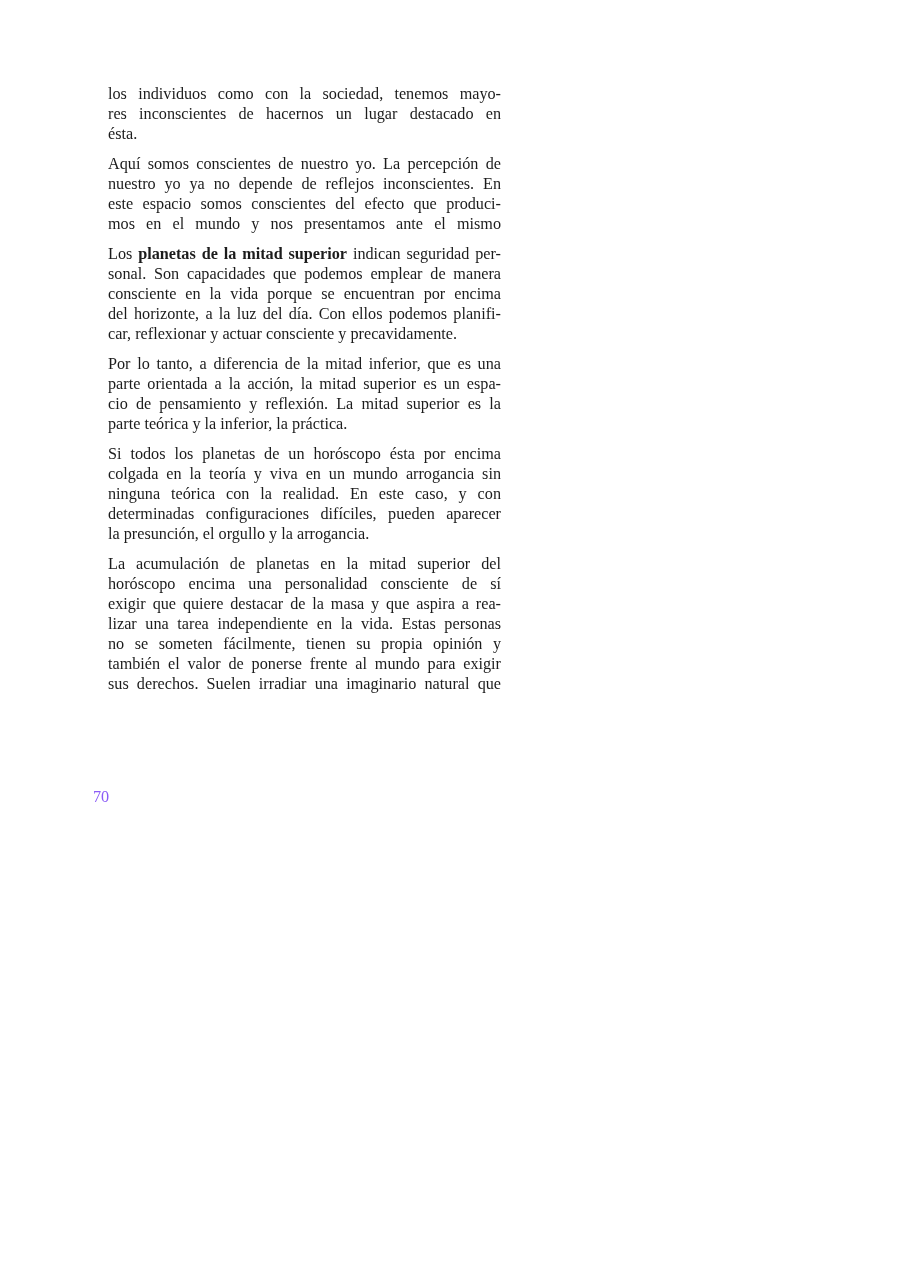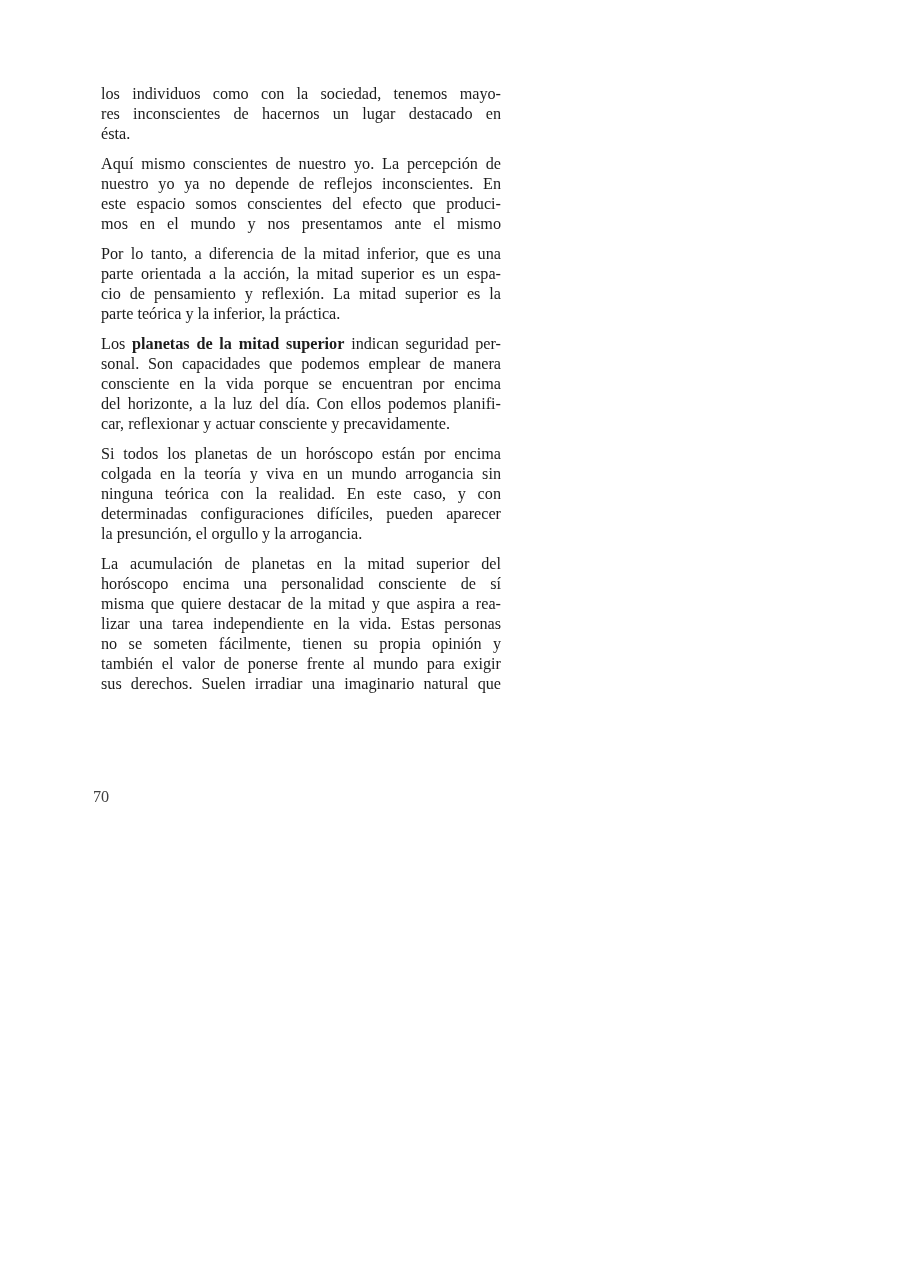--- a/index.html
+++ b/index.html
@@ -15,21 +15,21 @@
       font-family: "Liberation Serif", "DejaVu Serif", serif;
       color: #1c1c1c;
     }
     .page {
       position: absolute;
       left: 93px;
       top: 84px;
       width: 408px;
     }
     .para {
-      margin: 0 0 10px 8px;
+      margin: 0 0 10px 15px;
     }
     .line {
       display: block;
       font-size: 16.2px;
       line-height: 20px;
       height: 20px;
       white-space: nowrap;
       text-align: justify;
       text-align-last: justify;
     }
@@ -38,68 +38,68 @@
     }
     .bold {
       font-weight: bold;
     }
     .page-number {
       position: absolute;
       left: 93px;
       top: 787px;
       font-size: 16.2px;
       line-height: 20px;
-      color: #404040;
+      color: #8b5cf6;
     }
   </style>
 </head>
 <body>
 
 <div class="page">
 
   <p class="para">
     <span class="line">los individuos como con la sociedad, tenemos mayo-</span>
     <span class="line">res inconscientes de hacernos un lugar destacado en</span>
     <span class="line last">ésta.</span>
   </p>
 
   <p class="para">
-    <span class="line">Aquí mismo conscientes de nuestro yo. La percepción de</span>
+    <span class="line">Aquí somos conscientes de nuestro yo. La percepción de</span>
     <span class="line">nuestro yo ya no depende de reflejos inconscientes. En</span>
     <span class="line">este espacio somos conscientes del efecto que produci-</span>
     <span class="line">mos en el mundo y nos presentamos ante el mismo</span>
-  </p>
-
-  <p class="para">
-    <span class="line">Por lo tanto, a diferencia de la mitad inferior, que es una</span>
-    <span class="line">parte orientada a la acción, la mitad superior es un espa-</span>
-    <span class="line">cio de pensamiento y reflexión. La mitad superior es la</span>
-    <span class="line last">parte teórica y la inferior, la práctica.</span>
   </p>
 
   <p class="para">
     <span class="line"><span>Los </span><span class="bold">planetas de la mitad superior</span><span> indican seguridad per-</span></span>
     <span class="line">sonal. Son capacidades que podemos emplear de manera</span>
     <span class="line">consciente en la vida porque se encuentran por encima</span>
     <span class="line">del horizonte, a la luz del día. Con ellos podemos planifi-</span>
     <span class="line last">car, reflexionar y actuar consciente y precavidamente.</span>
   </p>
 
   <p class="para">
-    <span class="line">Si todos los planetas de un horóscopo están por encima</span>
+    <span class="line">Por lo tanto, a diferencia de la mitad inferior, que es una</span>
+    <span class="line">parte orientada a la acción, la mitad superior es un espa-</span>
+    <span class="line">cio de pensamiento y reflexión. La mitad superior es la</span>
+    <span class="line last">parte teórica y la inferior, la práctica.</span>
+  </p>
+
+  <p class="para">
+    <span class="line">Si todos los planetas de un horóscopo ésta por encima</span>
     <span class="line">colgada en la teoría y viva en un mundo arrogancia sin</span>
     <span class="line">ninguna teórica con la realidad. En este caso, y con</span>
     <span class="line">determinadas configuraciones difíciles, pueden aparecer</span>
     <span class="line last">la presunción, el orgullo y la arrogancia.</span>
   </p>
 
   <p class="para">
     <span class="line">La acumulación de planetas en la mitad superior del</span>
     <span class="line">horóscopo encima una personalidad consciente de sí</span>
-    <span class="line">misma que quiere destacar de la mitad y que aspira a rea-</span>
+    <span class="line">exigir que quiere destacar de la masa y que aspira a rea-</span>
     <span class="line">lizar una tarea independiente en la vida. Estas personas</span>
     <span class="line">no se someten fácilmente, tienen su propia opinión y</span>
     <span class="line">también el valor de ponerse frente al mundo para exigir</span>
     <span class="line">sus derechos. Suelen irradiar una imaginario natural que</span>
   </p>
 
 </div>
 
 <div class="page-number">70</div>
 

